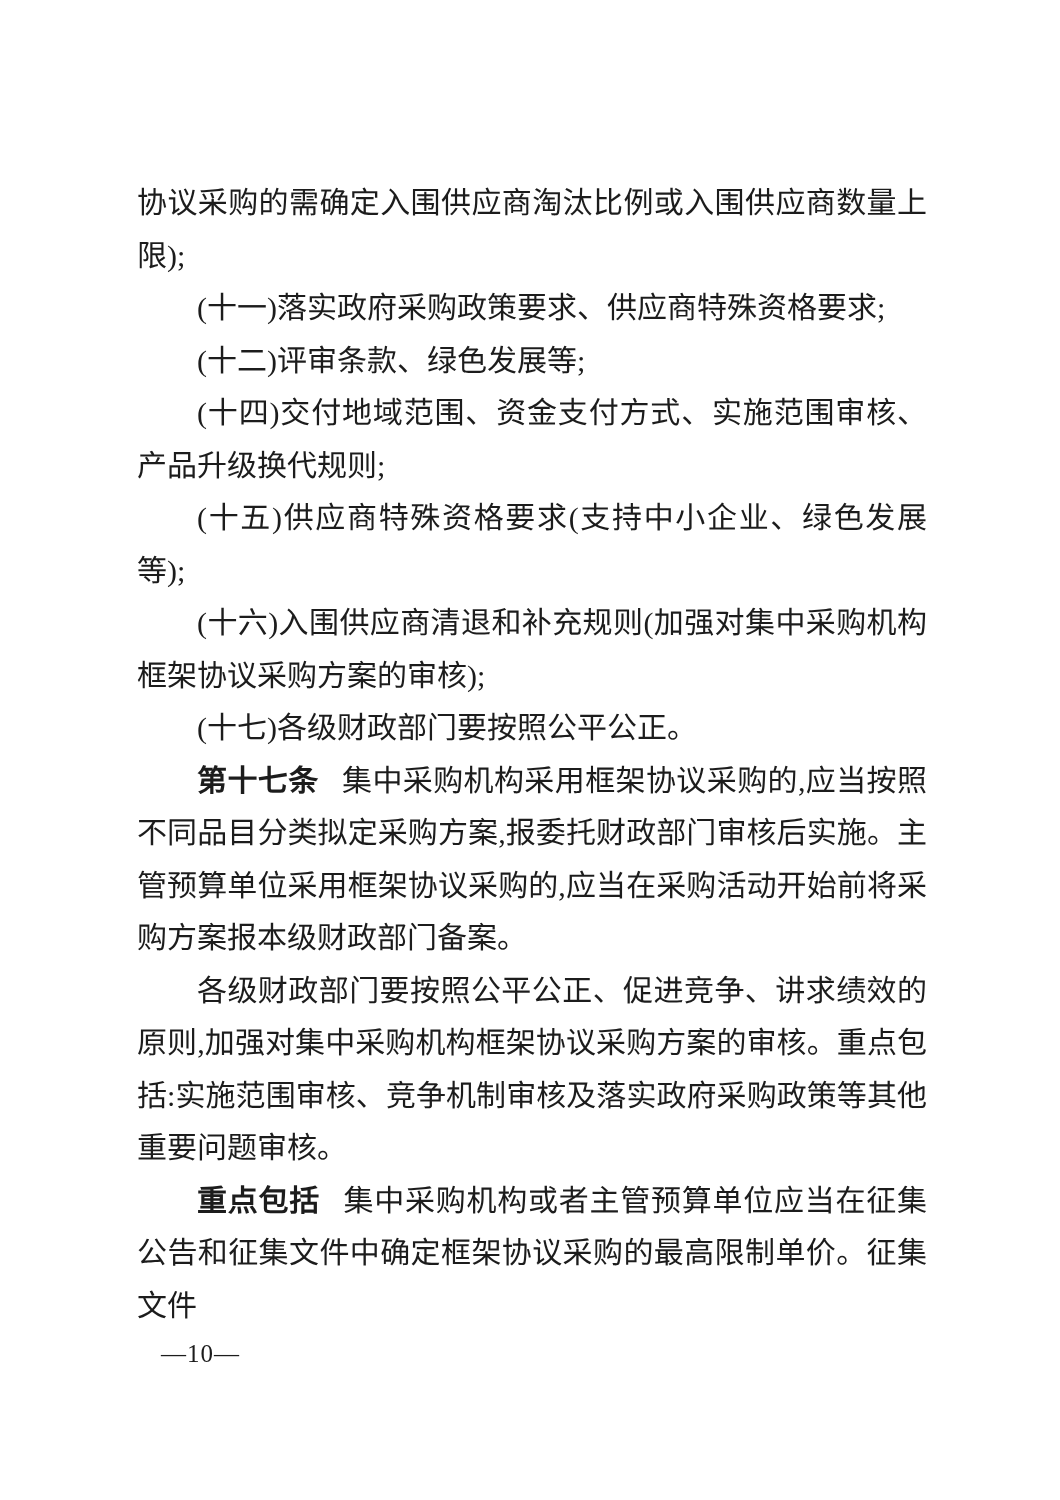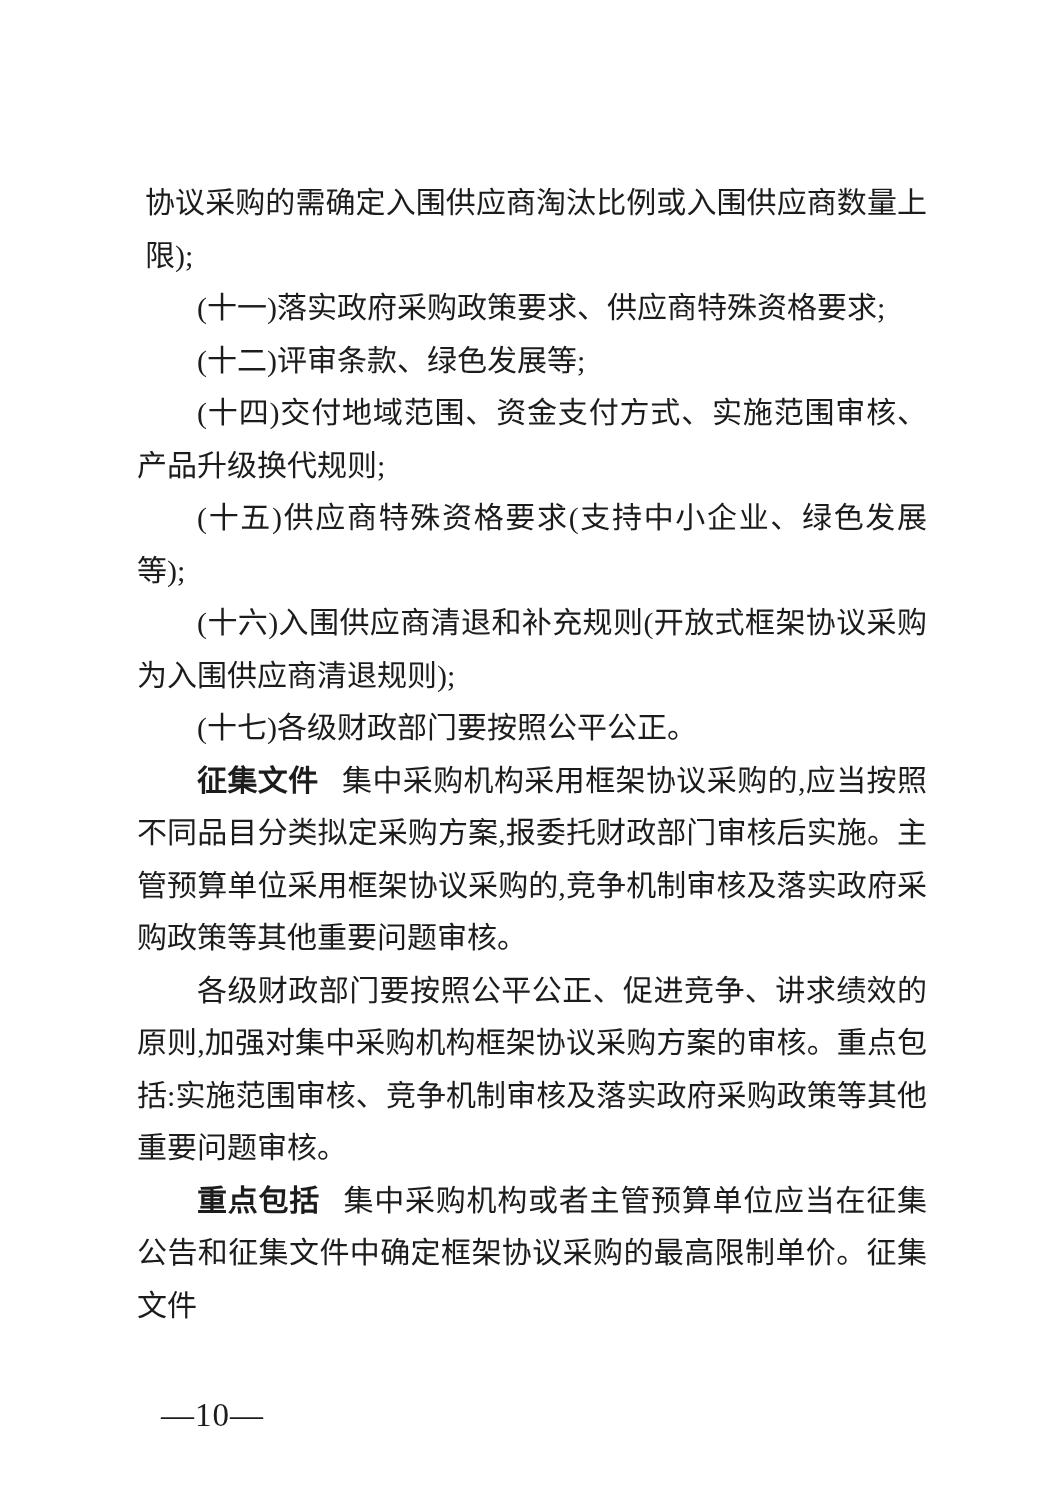--- a/index.html
+++ b/index.html
@@ -26,47 +26,46 @@
     text-align: justify;
     text-justify: inter-ideograph;
   }
   .para {
     margin: 0;
     padding: 0;
     text-indent: 2em;
   }
   .para.no-indent {
     text-indent: 0;
-    margin-left: 8px;
   }
   .bold-lead {
     font-weight: bold;
     font-family: "Liberation Sans", "DejaVu Sans", sans-serif;
     margin-right: 0.78em;
   }
   .page-number {
     position: absolute;
     left: 161px;
-    top: 1400px;
-    font-size: 33px;
+    top: 1338px;
+    font-size: 25px;
     line-height: 31px;
     letter-spacing: 1px;
     color: #1c1c1c;
   }
 </style>
 </head>
 <body>
 
 <div class="page">
   <div class="doc-body">
       <p class="para no-indent">协议采购的需确定入围供应商淘汰比例或入围供应商数量上限);</p>
       <p class="para">(十一)落实政府采购政策要求、供应商特殊资格要求;</p>
       <p class="para">(十二)评审条款、绿色发展等;</p>
       <p class="para">(十四)交付地域范围、资金支付方式、实施范围审核、产品升级换代规则;</p>
       <p class="para">(十五)供应商特殊资格要求(支持中小企业、绿色发展等);</p>
-      <p class="para">(十六)入围供应商清退和补充规则(开放式框架协议采购为入围供应商清退规则);</p>
+      <p class="para">(十六)入围供应商清退和补充规则(加强对集中采购机构框架协议采购方案的审核);</p>
       <p class="para">(十七)各级财政部门要按照公平公正。</p>
-      <p class="para"><b class="bold-lead">征集文件</b><span>集中采购机构采用框架协议采购的,应当按照不同品目分类拟定采购方案,报委托财政部门审核后实施。主管预算单位采用框架协议采购的,竞争机制审核及落实政府采购政策等其他重要问题审核。</span></p>
+      <p class="para"><b class="bold-lead">第十七条</b><span>集中采购机构采用框架协议采购的,应当按照不同品目分类拟定采购方案,报委托财政部门审核后实施。主管预算单位采用框架协议采购的,应当在采购活动开始前将采购方案报本级财政部门备案。</span></p>
       <p class="para">各级财政部门要按照公平公正、促进竞争、讲求绩效的原则,加强对集中采购机构框架协议采购方案的审核。重点包括:实施范围审核、竞争机制审核及落实政府采购政策等其他重要问题审核。</p>
       <p class="para"><b class="bold-lead">重点包括</b><span>集中采购机构或者主管预算单位应当在征集公告和征集文件中确定框架协议采购的最高限制单价。征集文件</span></p>
     </div>
   <div class="page-number">—10—</div>
 </div>
 
 </body></html>

